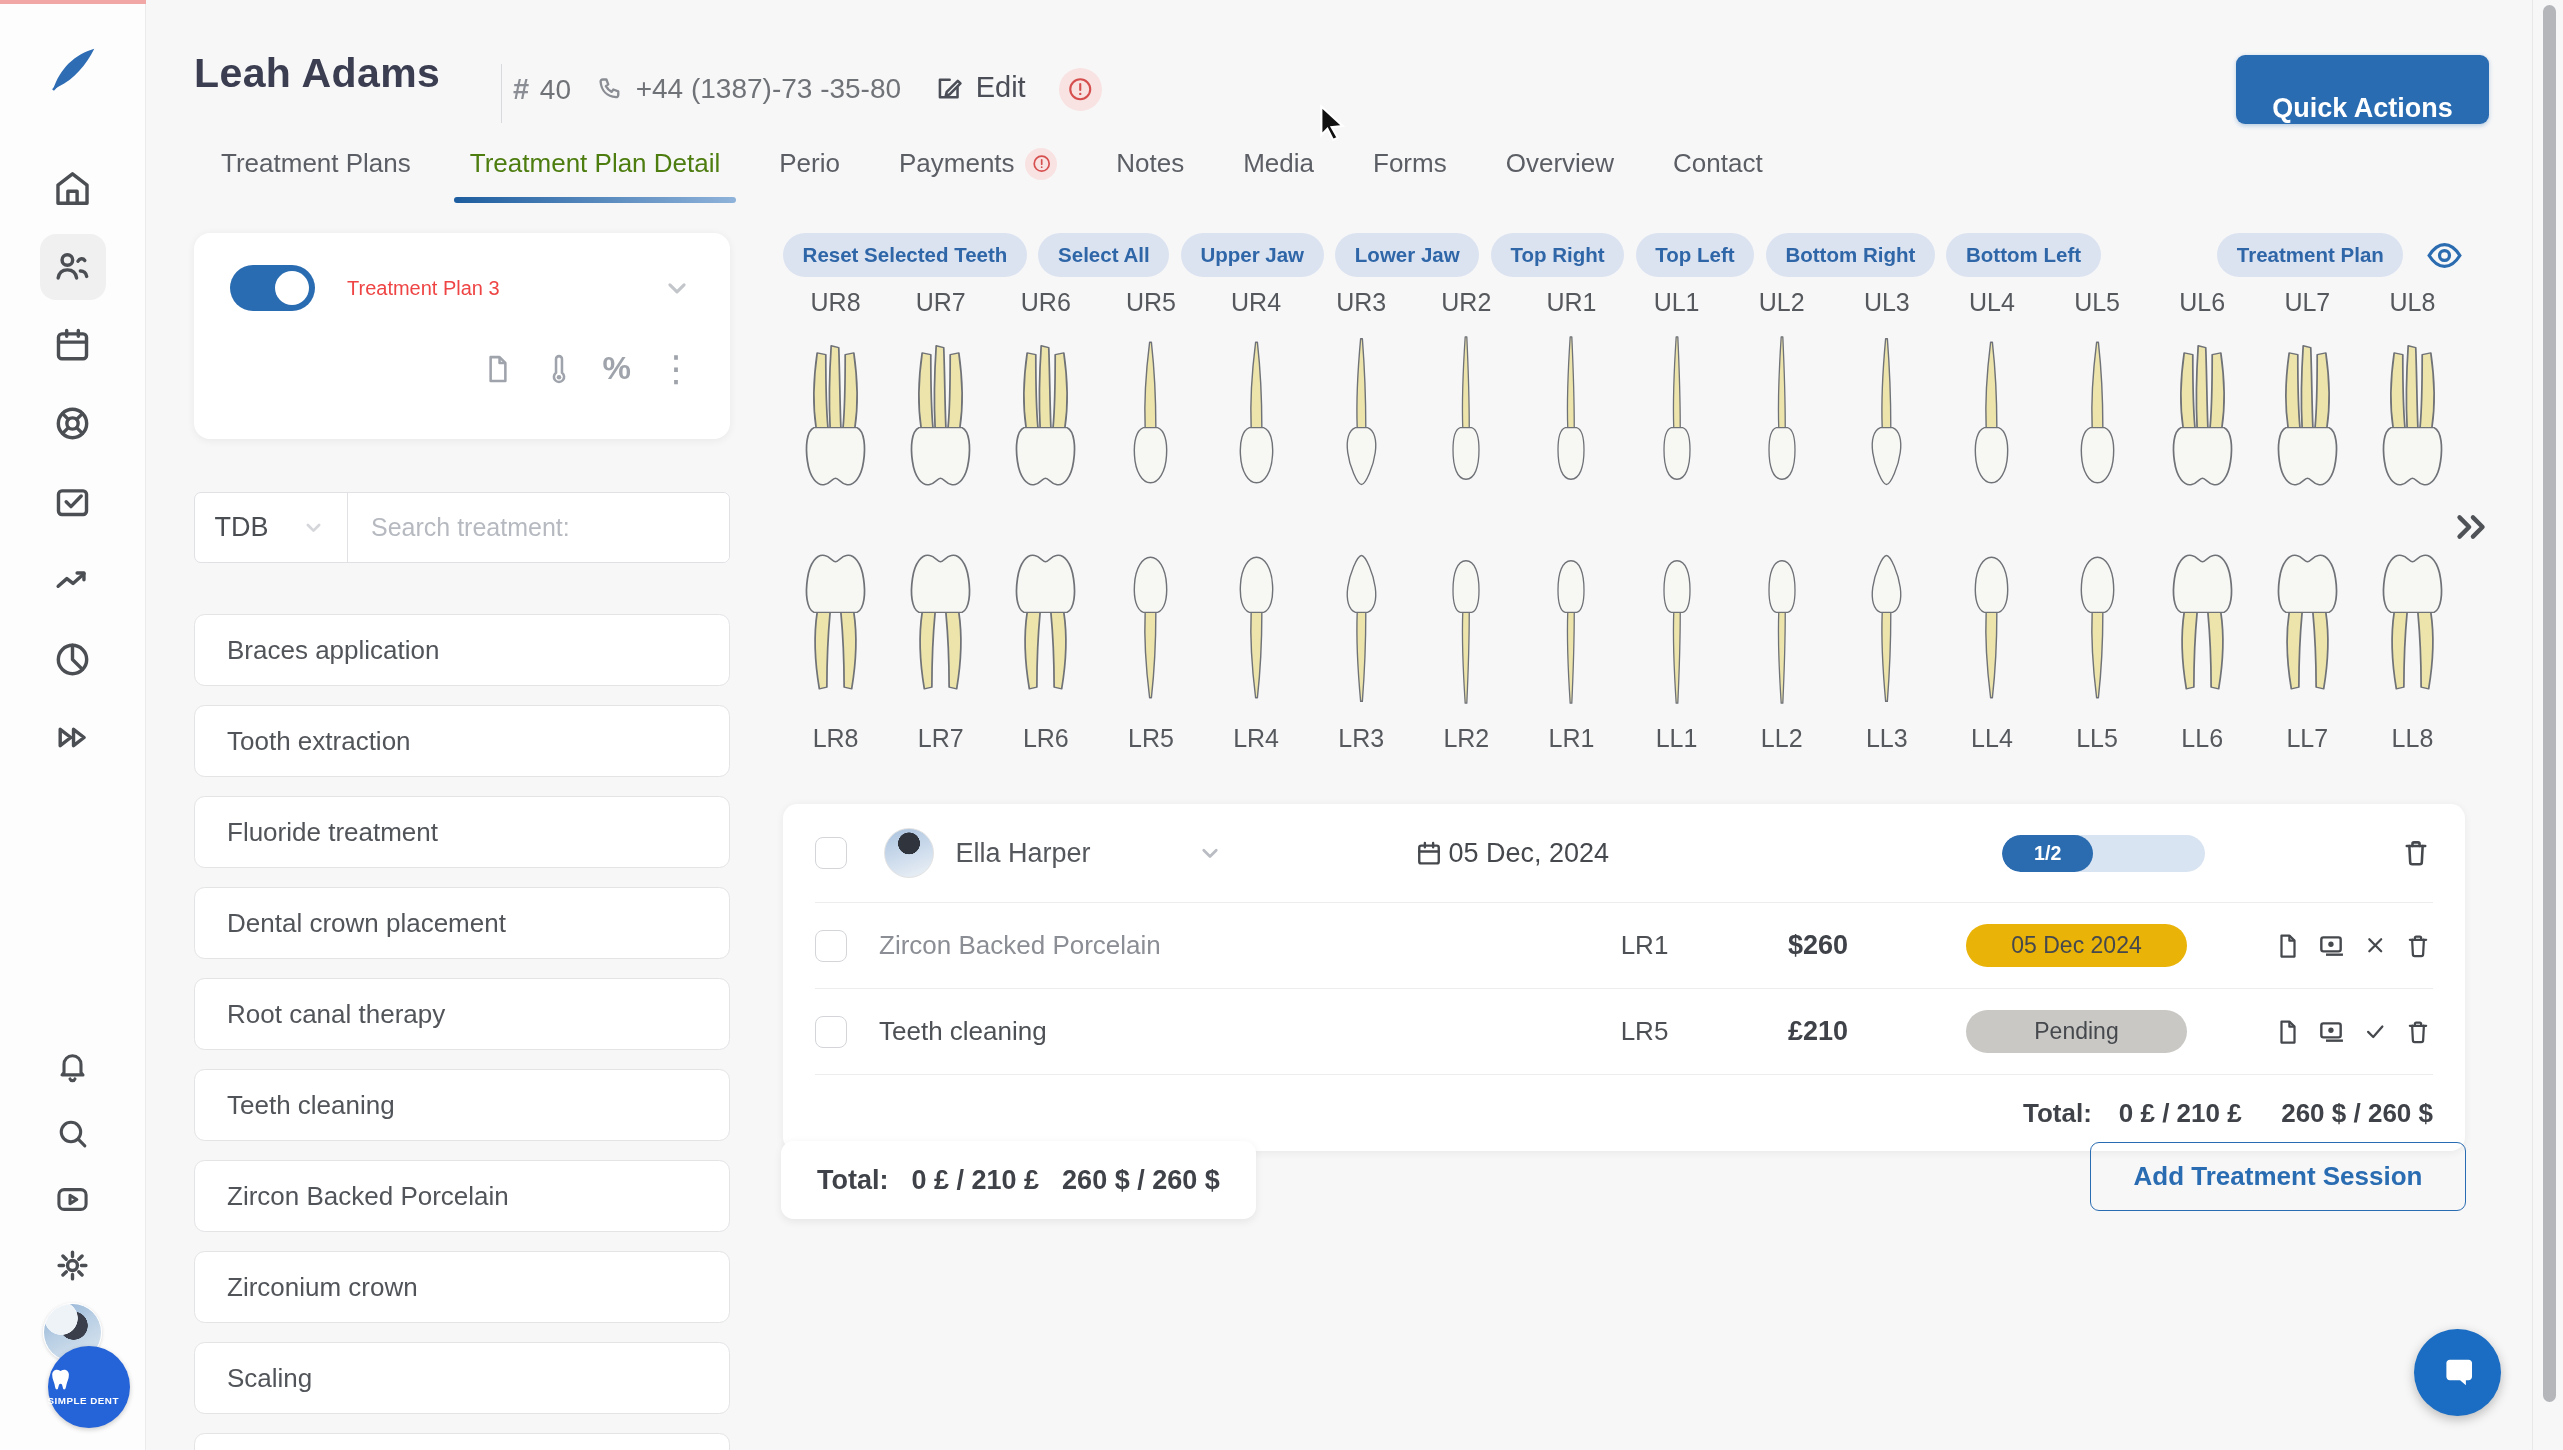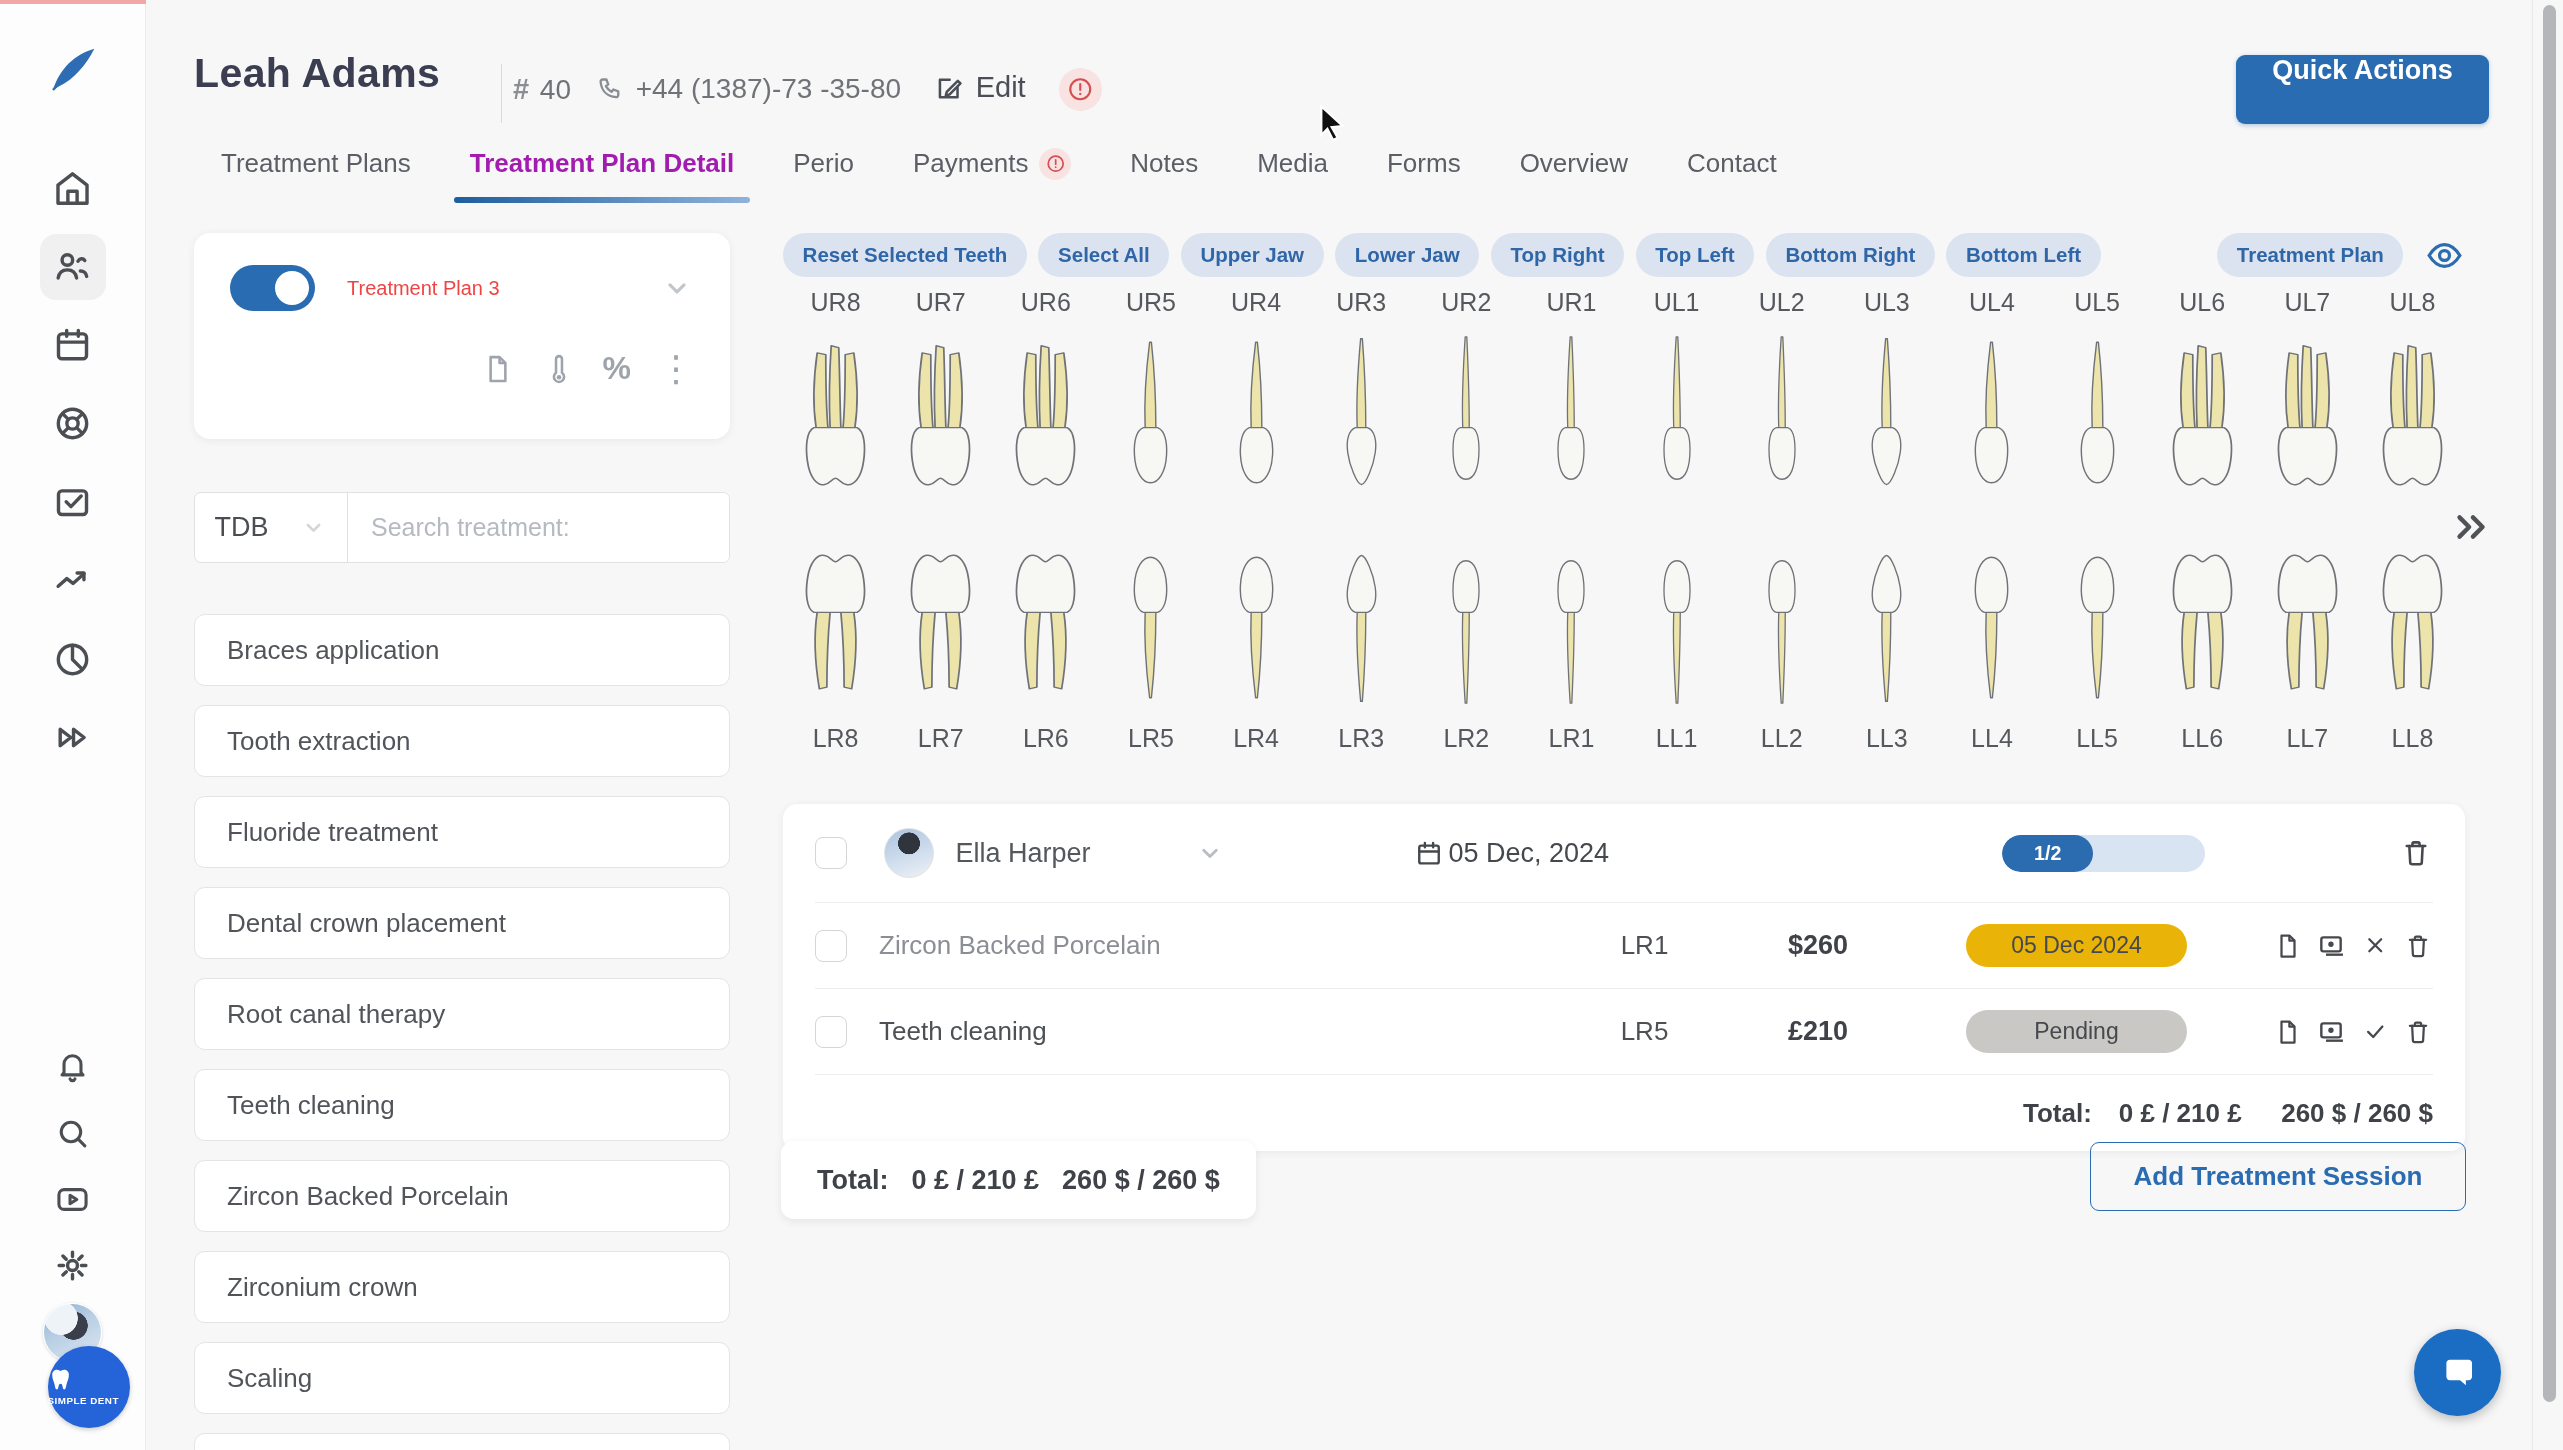--- a/index.html
+++ b/index.html
@@ -22,25 +22,25 @@
       border:1.8px solid #fff;box-shadow:0 0.9px 3.6px rgba(0,0,0,.15)}
   .brand-badge{position:relative;margin-top:-25px;margin-left:32px;width:82px;height:82px;border-radius:50%;background:#2563d8;display:flex;flex-direction:column;align-items:flex-start;justify-content:center;gap:0.9px;box-shadow:0 1.8px 5.3px rgba(0,0,0,.2)}
   .brand-badge .txt{font-size:9.8px;font-weight:700;color:#fff;letter-spacing:0.5px}
   
   .patient-name{position:absolute;left:194px;top:50px;font-size:41px;font-weight:600;color:#3b3e51;letter-spacing:0.4px}
   .hdr-sep{position:absolute;left:501px;top:64px;height:59px;width:0.9px;background:#d9dadd}
   .hdr-item{position:absolute;display:flex;align-items:center;gap:10.7px;color:#6f7277;font-size:28px}
   .hash{color:#8a8d93;font-size:29px;font-weight:700}
   .edit-btn{color:#4b4e57;font-size:29px;cursor:pointer}
   .warn-pill{position:absolute;left:1059px;top:68px;width:43px;height:43px;border-radius:50%;background:#f9e2e2;display:flex;align-items:center;justify-content:center;cursor:pointer}
-  .qa-btn{position:absolute;left:2236px;top:55px;width:253px;height:69px;border-radius:9px;background:#2a6cb1;color:#fff;font-size:27px;font-weight:600;display:flex;align-items:flex-start;justify-content:center;cursor:pointer;box-shadow:0 1.8px 4.4px rgba(42,108,177,.3)}
+  .qa-btn{position:absolute;left:2236px;top:55px;width:253px;height:69px;border-radius:9px;background:#2a6cb1;color:#fff;font-size:27px;font-weight:600;display:flex;align-items:flex-end;justify-content:center;cursor:pointer;box-shadow:0 1.8px 4.4px rgba(42,108,177,.3)}
   
   .tabs{position:absolute;left:221px;top:135px;display:flex;gap:59px;align-items:flex-start}
   .tab{position:relative;font-size:26px;color:#5b5e64;padding:12.5px 0 32px;display:flex;align-items:center;gap:10.7px;cursor:pointer;white-space:nowrap}
-  .tab.active{color:#a21caf;font-weight:700}
+  .tab.active{color:#4d7c0f;font-weight:400}
   .tab.active::after{content:"";position:absolute;left:-16px;right:-16px;bottom:7.1px;height:6.2px;border-radius:3.6px;background:linear-gradient(90deg,#1d5d9f,#8fb3da)}
   .mini-warn{width:32px;height:32px;border-radius:50%;background:#f9e2e2;display:flex;align-items:center;justify-content:center}
   
   .plan-card{position:absolute;left:194px;top:233px;width:536px;height:206px;background:#fff;border-radius:16px;box-shadow:0 1.8px 9px rgba(0,0,0,.06);padding:32px 36px}
   .plan-row1{display:flex;align-items:center}
   .toggle{width:85px;height:46px;border-radius:23px;background:#2a6cb1;position:relative;cursor:pointer;flex:0 0 auto}
   .toggle .knob{position:absolute;right:6.2px;top:6.2px;width:34px;height:34px;border-radius:50%;background:#fff}
   .plan-title{margin-left:32px;font-size:20px;color:#ef4444}
   .plan-chevron{margin-left:auto;color:#c2c5ca}
   .plan-row2{margin-top:39px;display:flex;align-items:center;justify-content:flex-end;gap:27px;color:#9fa3ab}

